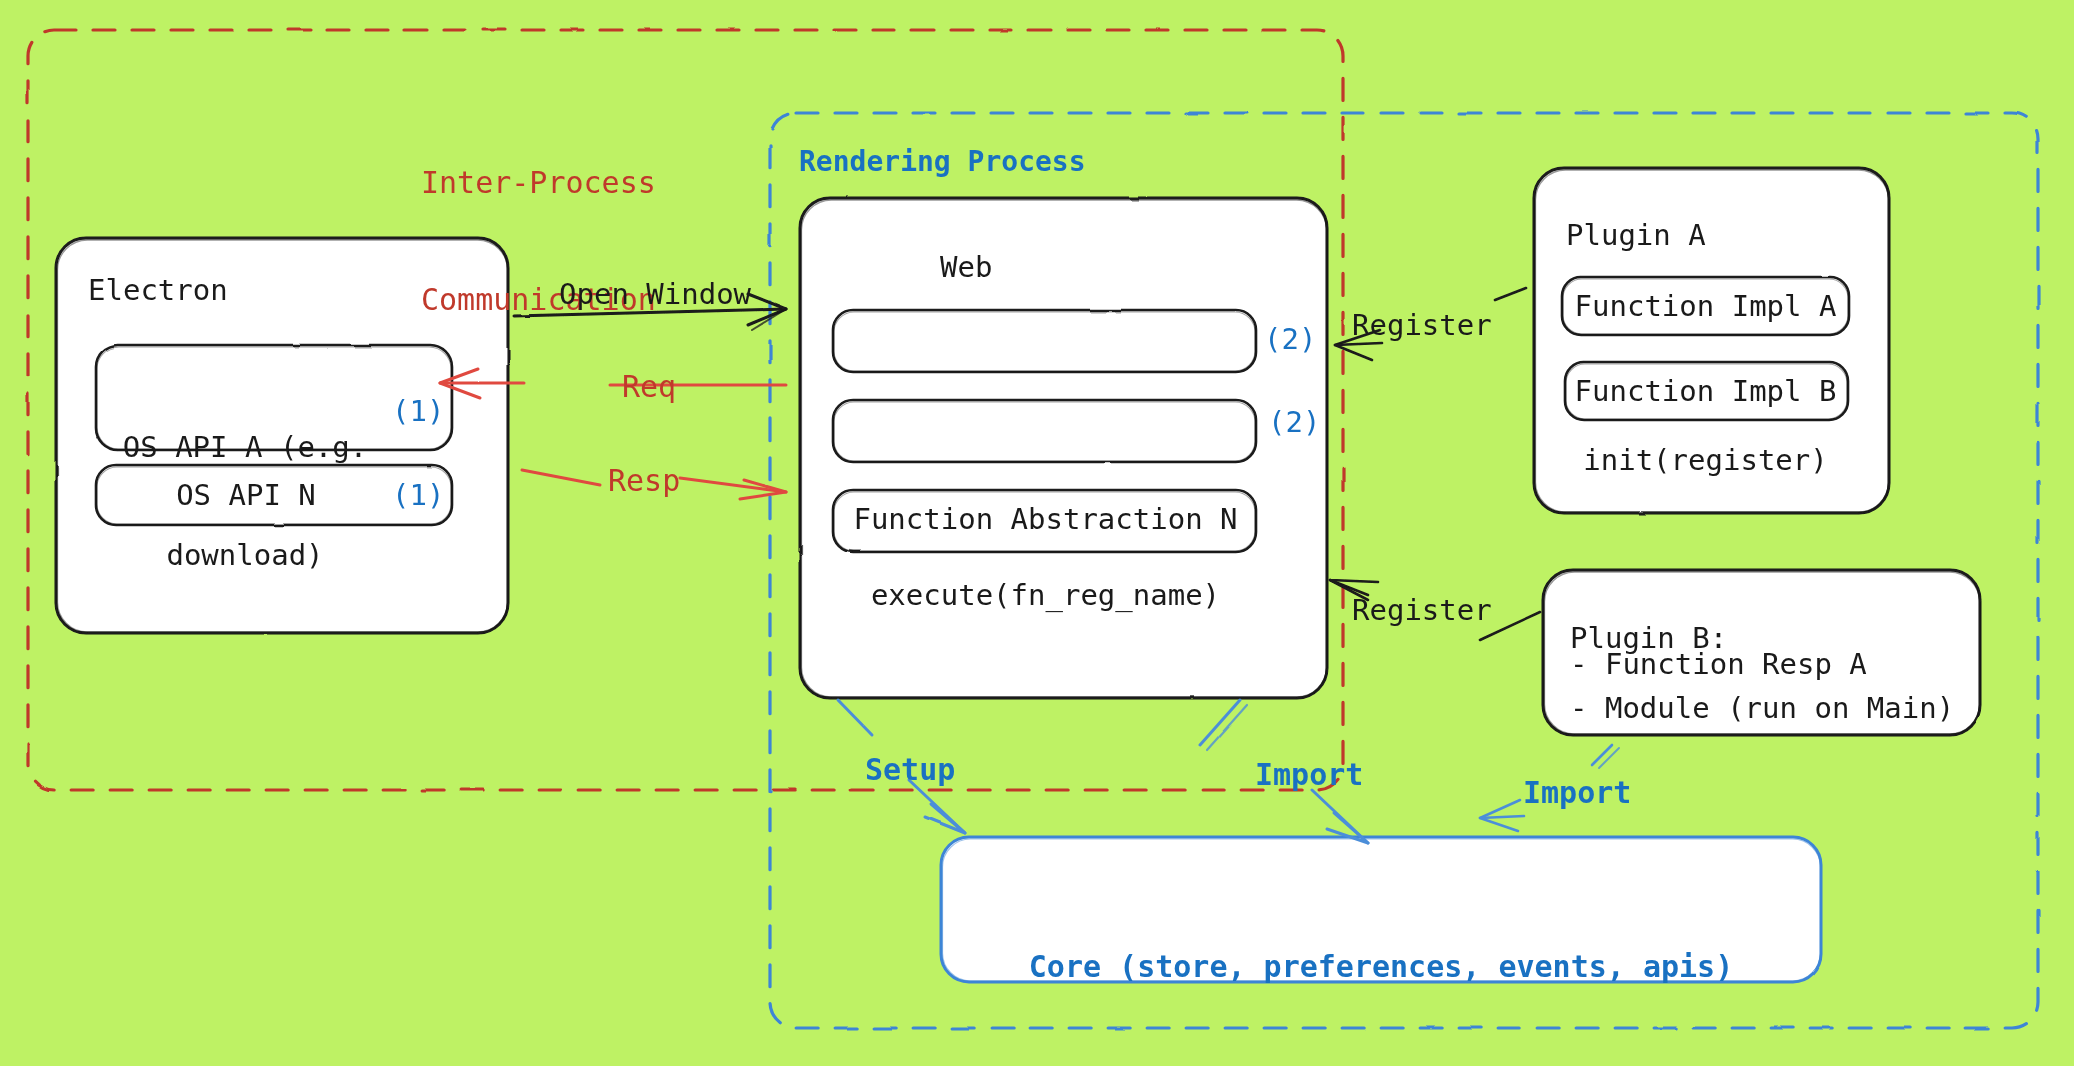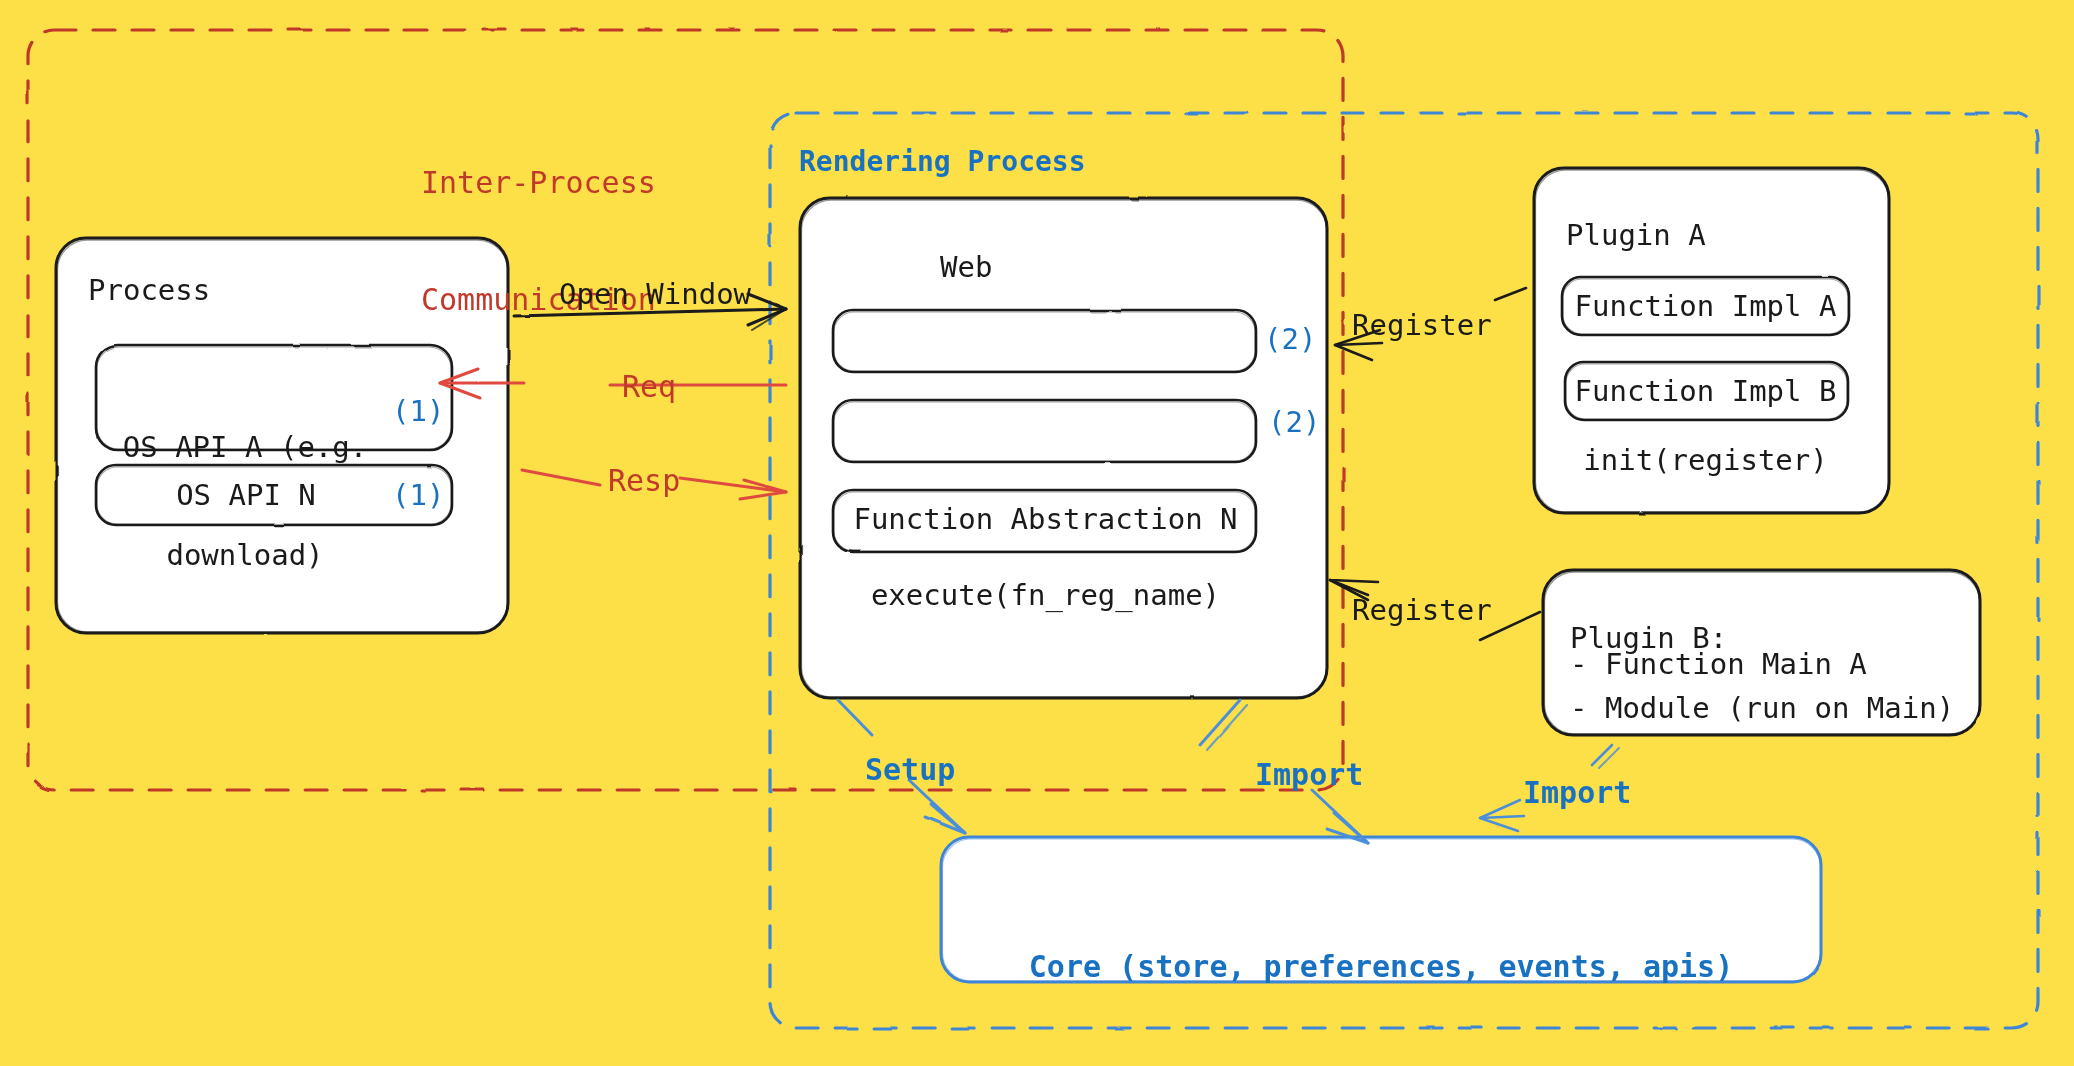--- a/index.html
+++ b/index.html
@@ -8,21 +8,21 @@
     padding: 0;
     background: #ffffff;
   }
   body {
     font-family: "DejaVu Sans Mono", "Liberation Mono", monospace;
   }
   #canvas {
     position: relative;
     width: 2074px;
     height: 1066px;
-    background: #fde047;
+    background: #bef264;
     overflow: hidden;
   }
   svg#vector-layer {
     position: absolute;
     left: 0; top: 0;
     width: 2074px;
     height: 1066px;
     pointer-events: none;
   }
   .lbl {
@@ -203,21 +203,21 @@
     </g>
   </svg>
 
   <div class="lbl red-label" style="left:421px; top:85px;">
     <div>Inter-Process</div>
     <div>Communication</div>
   </div>
 
   <div class="lbl blue-head" style="left:799px; top:145px;">Rendering Process</div>
 
-  <div class="lbl box-title" style="left:88px; top:273px;">Process</div>
+  <div class="lbl box-title" style="left:88px; top:273px;">Electron</div>
 
   <div class="lbl inner-text" style="left:100px; top:358px; width:290px;">
     <div>OS API A (e.g.</div>
     <div>download)</div>
   </div>
   <div class="lbl marker" style="left:392px; top:394px;">(1)</div>
 
   <div class="lbl inner-text" style="left:126px; top:478px; width:240px;">OS API N</div>
   <div class="lbl marker" style="left:392px; top:478px;">(1)</div>
 
@@ -230,21 +230,21 @@
   <div class="lbl inner-text" style="left:843px; top:502px; width:405px;">Function Abstraction N</div>
 
   <div class="lbl inner-text" style="left:843px; top:578px; width:405px;text-align:center;">execute(fn_reg_name)</div>
 
   <div class="lbl box-title" style="left:1566px; top:218px;">Plugin A</div>
   <div class="lbl inner-text" style="left:1562px; top:374px; width:287px;">Function Impl B</div>
   <div class="lbl inner-text" style="left:1562px; top:289px; width:287px;">Function Impl A</div>
   <div class="lbl inner-text" style="left:1562px; top:443px; width:287px;">init(register)</div>
 
   <div class="lbl box-title" style="left:1570px; top:600px;margin-top:21px;">Plugin B:</div>
-  <div class="lbl box-title" style="left:1570px; top:647px;">- Function Main A</div>
+  <div class="lbl box-title" style="left:1570px; top:647px;">- Function Resp A</div>
   <div class="lbl box-title" style="left:1570px; top:691px;">- Module (run on Main)</div>
 
   <div class="lbl core-text" style="left:941px; top:858px; width:880px;">
     <div>Core (store, preferences, events, apis)</div>
     
     
   </div>
 
   <div class="lbl black-label" style="left:559px; top:277px;">Open Window</div>
 

